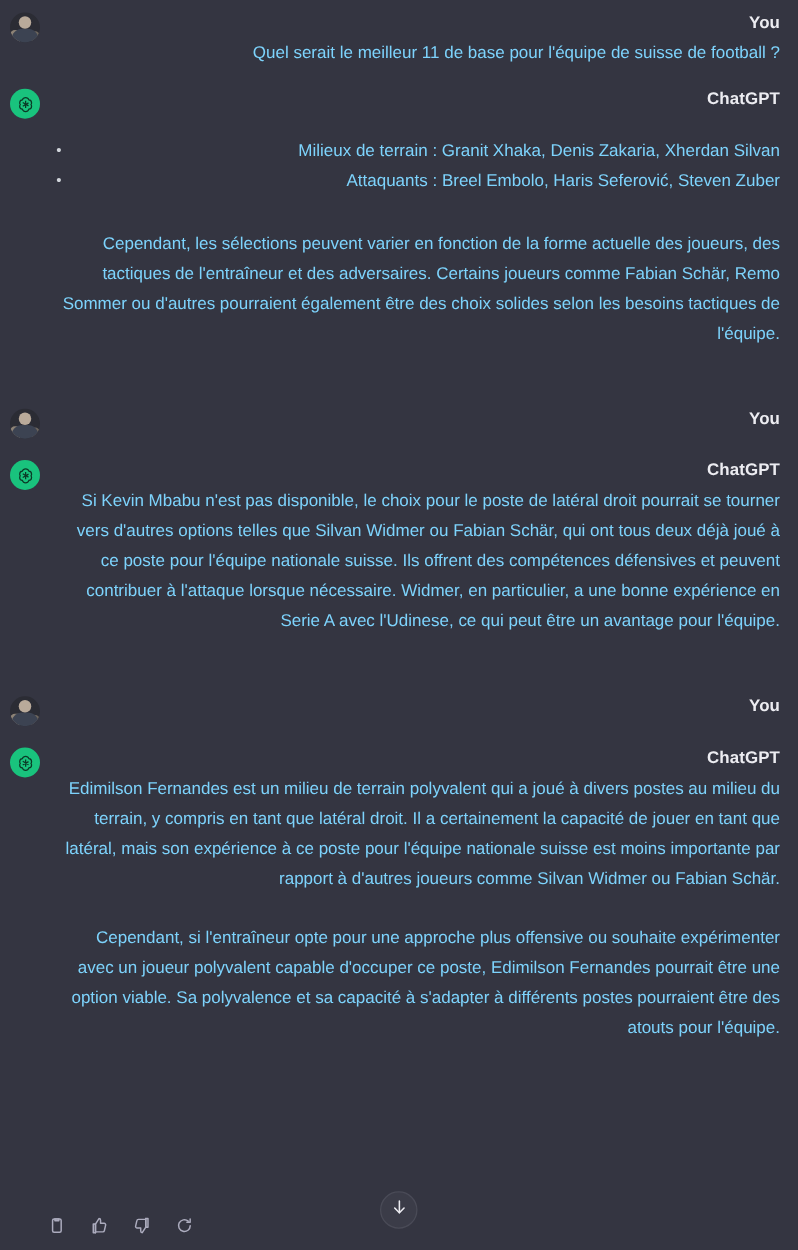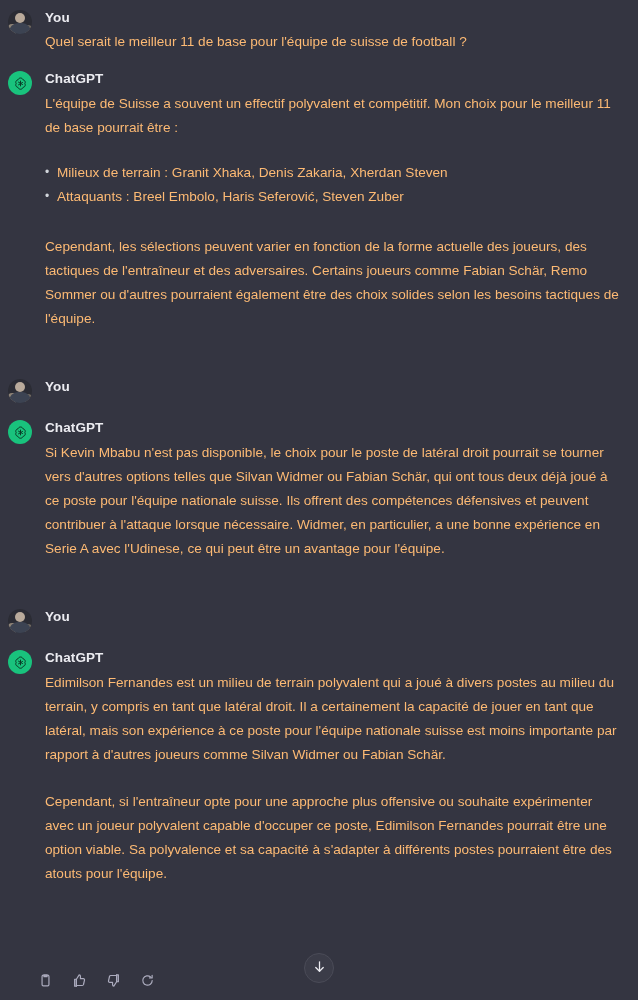--- a/index.html
+++ b/index.html
@@ -70,33 +70,34 @@
     display: flex;
     align-items: center;
     justify-content: center;
   }
   .avatar-gpt svg { display: block; }
 
   .msg-body {
     flex: 1;
     margin-left: 13px;
     min-width: 0;
+    text-align: right;
   }
   .msg-author {
     font-size: 13.5px;
     font-weight: bold;
     color: #ececf1;
     line-height: 18px;
     margin-bottom: 4px;
     letter-spacing: 0.1px;
   }
   .msg-text {
     font-size: 13.6px;
     line-height: 24px;
-    color: #fdba74;
+    color: #7dd3fc;
     word-wrap: break-word;
   }
   .msg-text p { margin: 0; }
   .msg-text p + p { margin-top: 23px; }
   .msg-text ul {
     list-style: none;
     margin: 21px 0 0 0;
     padding: 0;
   }
   .msg-text ul li {
@@ -180,23 +181,22 @@
   <div class="msg sp-gpt">
     <div class="msg-avatar avatar-gpt">
       <svg width="15" height="15" viewBox="0 0 24 24" fill="none" stroke="#0b3a26" stroke-width="1.6">
         <path d="M12 3.2c-2 0-3.6 1.3-4.2 3.1-1.9.2-3.4 1.8-3.4 3.8 0 .8.2 1.5.7 2.1-.5.6-.7 1.3-.7 2.1 0 2 1.5 3.6 3.4 3.8.6 1.8 2.2 3.1 4.2 3.1s3.6-1.3 4.2-3.1c1.9-.2 3.4-1.8 3.4-3.8 0-.8-.2-1.5-.7-2.1.5-.6.7-1.3.7-2.1 0-2-1.5-3.6-3.4-3.8C15.6 4.5 14 3.2 12 3.2z"></path>
         <path d="M12 7.5v9M8.3 9.6l7.4 4.3M8.3 14.4l7.4-4.3"></path>
       </svg>
     </div>
     <div class="msg-body">
       <div class="msg-author">ChatGPT</div>
       <div class="msg-text">
-        <p>L'équipe de Suisse a souvent un effectif polyvalent et compétitif. Mon choix pour le meilleur 11 de base pourrait être :</p>
         <ul>
-          <li>Milieux de terrain : Granit Xhaka, Denis Zakaria, Xherdan Steven</li>
+          <li>Milieux de terrain : Granit Xhaka, Denis Zakaria, Xherdan Silvan</li>
           <li>Attaquants : Breel Embolo, Haris Seferović, Steven Zuber</li>
         </ul>
         <p>Cependant, les sélections peuvent varier en fonction de la forme actuelle des joueurs, des tactiques de l'entraîneur et des adversaires. Certains joueurs comme Fabian Schär, Remo Sommer ou d'autres pourraient également être des choix solides selon les besoins tactiques de l'équipe.</p>
       </div>
     </div>
   </div>
 
   <div class="msg user-msg sp-userq">
     <div class="msg-avatar avatar-user">
       <div class="ph-shoulderL"></div>

